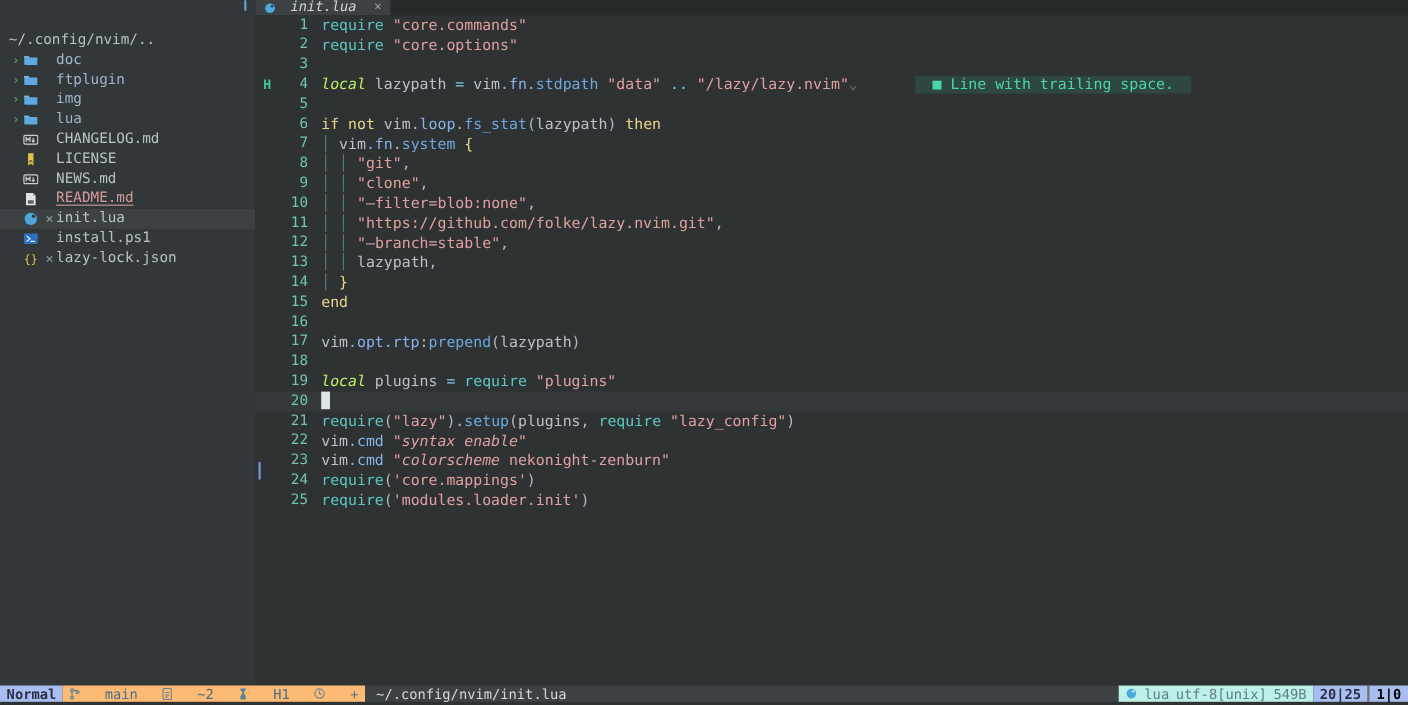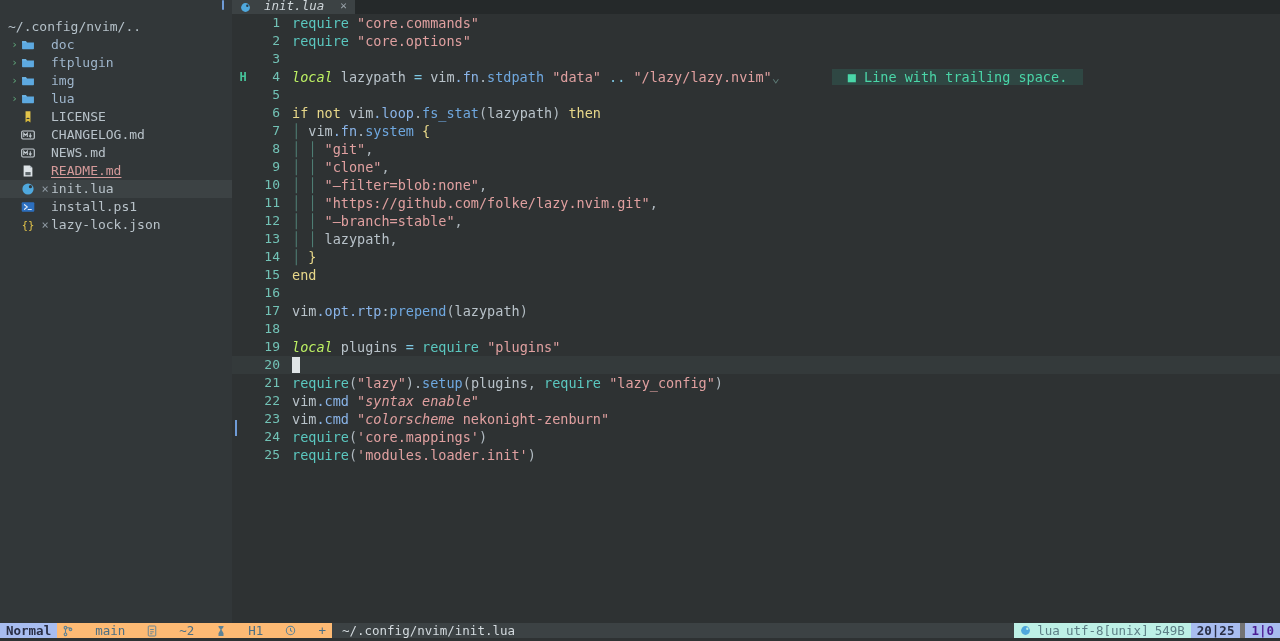--- a/index.html
+++ b/index.html
@@ -13,21 +13,21 @@
   }
   #app { position: relative; width: 1280px; height: 641px; display: flex; flex-direction: column; }
 
   
   .body-row { display: flex; flex: 1 1 auto; height: 623px; min-height: 0; }
 
   
   .sidebar {
     width: 232px; flex: 0 0 232px; height: 623px;
     background: #323739; position: relative; overflow: hidden;
-    padding-top: 18px;
+    padding-top: 28px;
   }
   .sb-scrollbar {
     position: absolute; left: 222px; top: 0px; width: 2px; height: 10px;
     background: #6f9bd6; border-radius: 1px;
   }
   .sb-root {
     color: #b5c1c9; padding-left: 8px; height: 18px; line-height: 18px;
     white-space: nowrap; font-size: 13px;
   }
   .sb-item {
@@ -104,21 +104,21 @@
   .diag .dot { color: #4ad6a8; }
 
   
   .statusline { height: 18px; display: flex; align-items: stretch; font-size: 12.5px; }
   .sl-seg { display: flex; align-items: center; height: 15px; padding: 0 6px; white-space: nowrap; line-height: 18px;}
   .sl-mode   { background: #a8bdf0; color: #2a2f45; font-weight: bold; }
   .sl-git    { background: #fdba74; color: #4a6f86; gap: 22px; }
   .sl-file   { background: #3c4244; color: #d3dade; padding-left: 10px; flex: 1 1 auto; }
   .sl-info   { background: #bdf0e6; color: #5d7f86; gap: 6px; }
   .sl-pos    { background: #a8bdf0; color: #2a2f45; font-weight: bold; }
-  .sl-pos2   { background: #a8bdf0; color: #4c1d95; font-weight: bold; border-left: 5px solid #737373;}
+  .sl-pos2   { background: #a8bdf0; color: #000000; font-weight: bold; border-left: 2px solid #737373;}
   .sl-icon { display:inline-flex; align-items:center; }
   .sl-filetype-icon { color: #53a6d8; }
 </style>
 </head>
 <body>
 
 <div id="app">
   <div class="body-row">
 
     <div class="sidebar">
@@ -166,38 +166,38 @@
                 <path d="M1.2 3.6h4.4l1.2 1.4H1.2z" fill="#76bbe8"></path>
               </svg>
             </span>
             <span class="mod-x hidden">×</span>
             <span class="sb-label">lua</span>
           </div>
           <div class="sb-item">
             <span class="chev blank">›</span>
             <span class="sb-icon">
               <svg class="ic" width="14" height="14" viewBox="0 0 16 16">
-                <path d="M5.2 1.4h5.6v9.2L8 8.6 5.2 10.6z" fill="#e3c44a"></path>
-                <path d="M5.2 10.2h5.6v4.2L8 12.4l-2.8 2z" fill="#d8b93c"></path>
-              </svg>
-            </span>
-            <span class="mod-x hidden">×</span>
-            <span class="sb-label">LICENSE</span>
-          </div>
-          <div class="sb-item">
-            <span class="chev blank">›</span>
-            <span class="sb-icon">
-              <svg class="ic" width="14" height="14" viewBox="0 0 16 16">
                 <rect x="0.8" y="3.4" width="14.4" height="9.2" rx="1.4" fill="none" stroke="#c8d0d6" stroke-width="1.3"></rect>
                 <path d="M3.2 10.4V5.9l2 2.4 2-2.4v4.5" fill="none" stroke="#c8d0d6" stroke-width="1.2"></path>
                 <path d="M10.6 5.9v3.1M9.2 8.6l1.4 1.8 1.4-1.8" fill="none" stroke="#c8d0d6" stroke-width="1.2"></path>
               </svg>
             </span>
             <span class="mod-x hidden">×</span>
             <span class="sb-label">CHANGELOG.md</span>
+          </div>
+          <div class="sb-item">
+            <span class="chev blank">›</span>
+            <span class="sb-icon">
+              <svg class="ic" width="14" height="14" viewBox="0 0 16 16">
+                <path d="M5.2 1.4h5.6v9.2L8 8.6 5.2 10.6z" fill="#e3c44a"></path>
+                <path d="M5.2 10.2h5.6v4.2L8 12.4l-2.8 2z" fill="#d8b93c"></path>
+              </svg>
+            </span>
+            <span class="mod-x hidden">×</span>
+            <span class="sb-label">LICENSE</span>
           </div>
           <div class="sb-item">
             <span class="chev blank">›</span>
             <span class="sb-icon">
               <svg class="ic" width="14" height="14" viewBox="0 0 16 16">
                 <rect x="0.8" y="3.4" width="14.4" height="9.2" rx="1.4" fill="none" stroke="#c8d0d6" stroke-width="1.3"></rect>
                 <path d="M3.2 10.4V5.9l2 2.4 2-2.4v4.5" fill="none" stroke="#c8d0d6" stroke-width="1.2"></path>
                 <path d="M10.6 5.9v3.1M9.2 8.6l1.4 1.8 1.4-1.8" fill="none" stroke="#c8d0d6" stroke-width="1.2"></path>
               </svg>
             </span>

